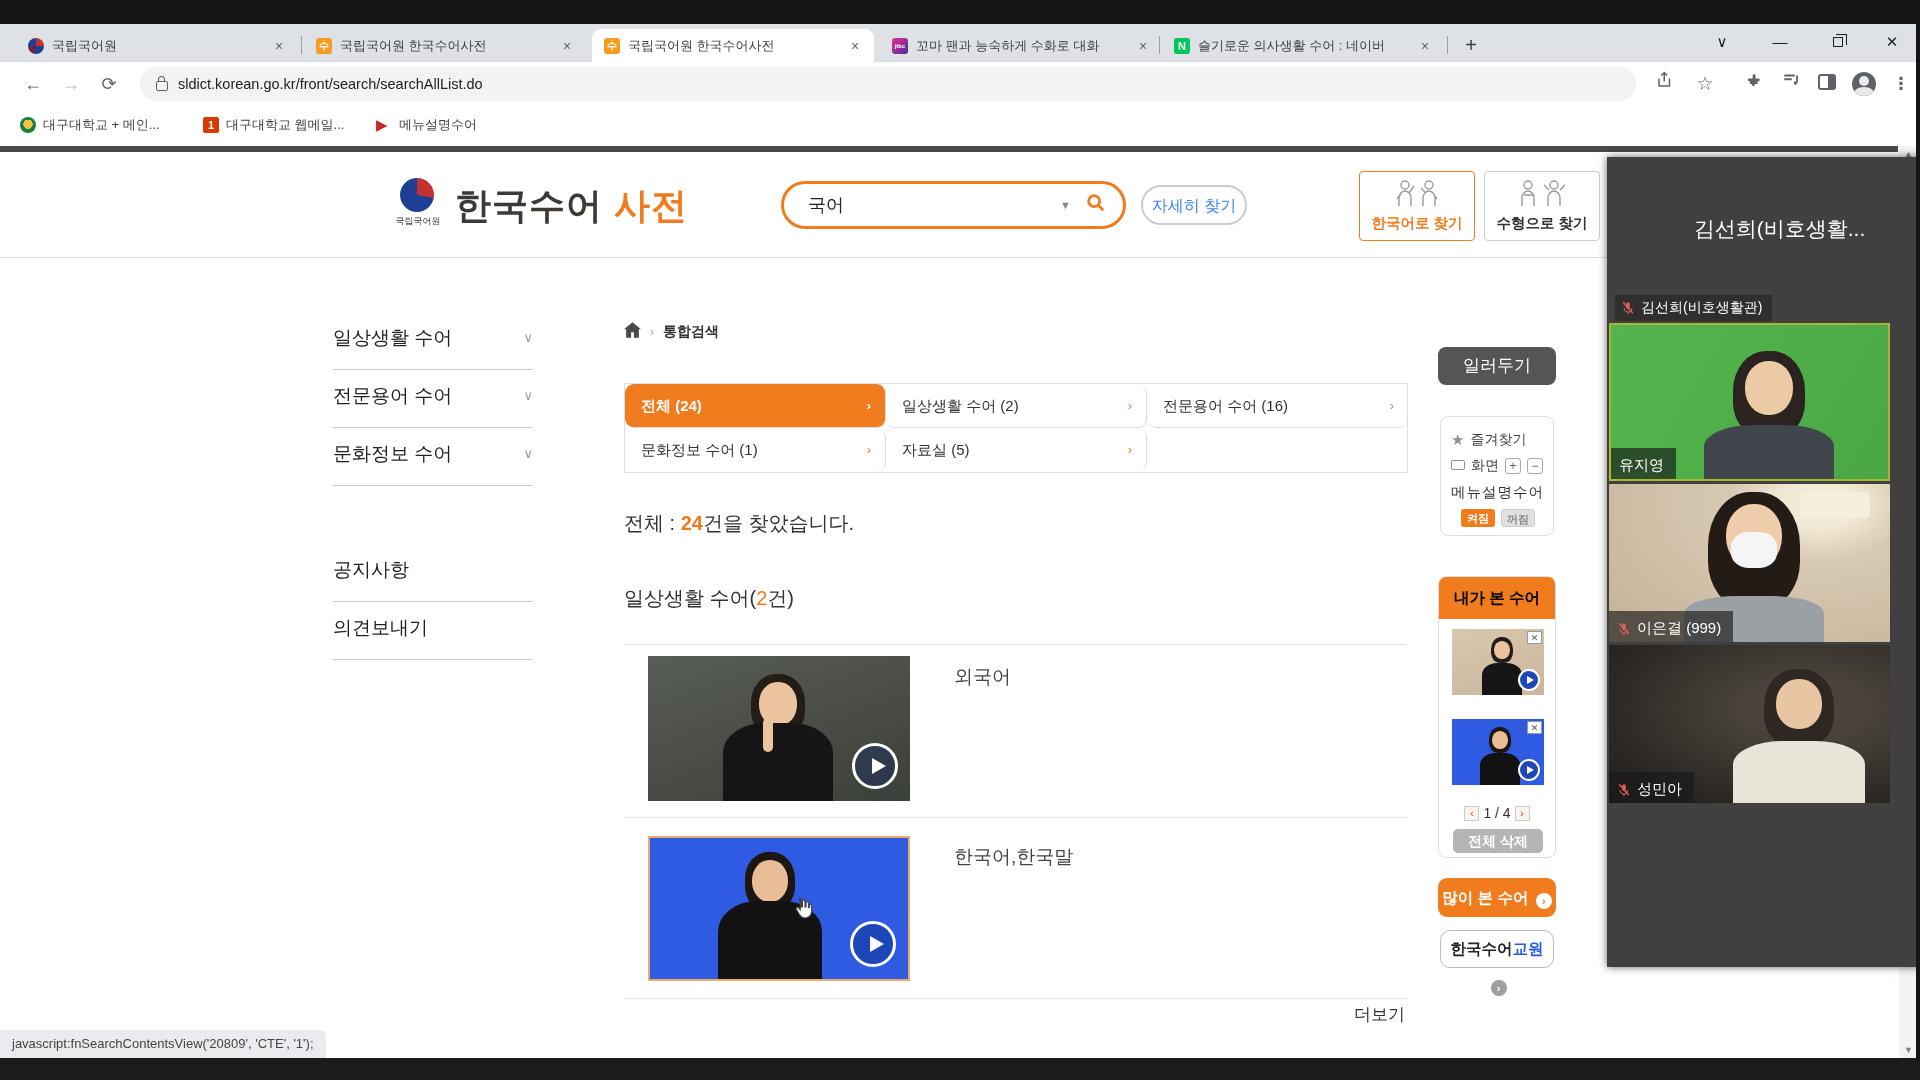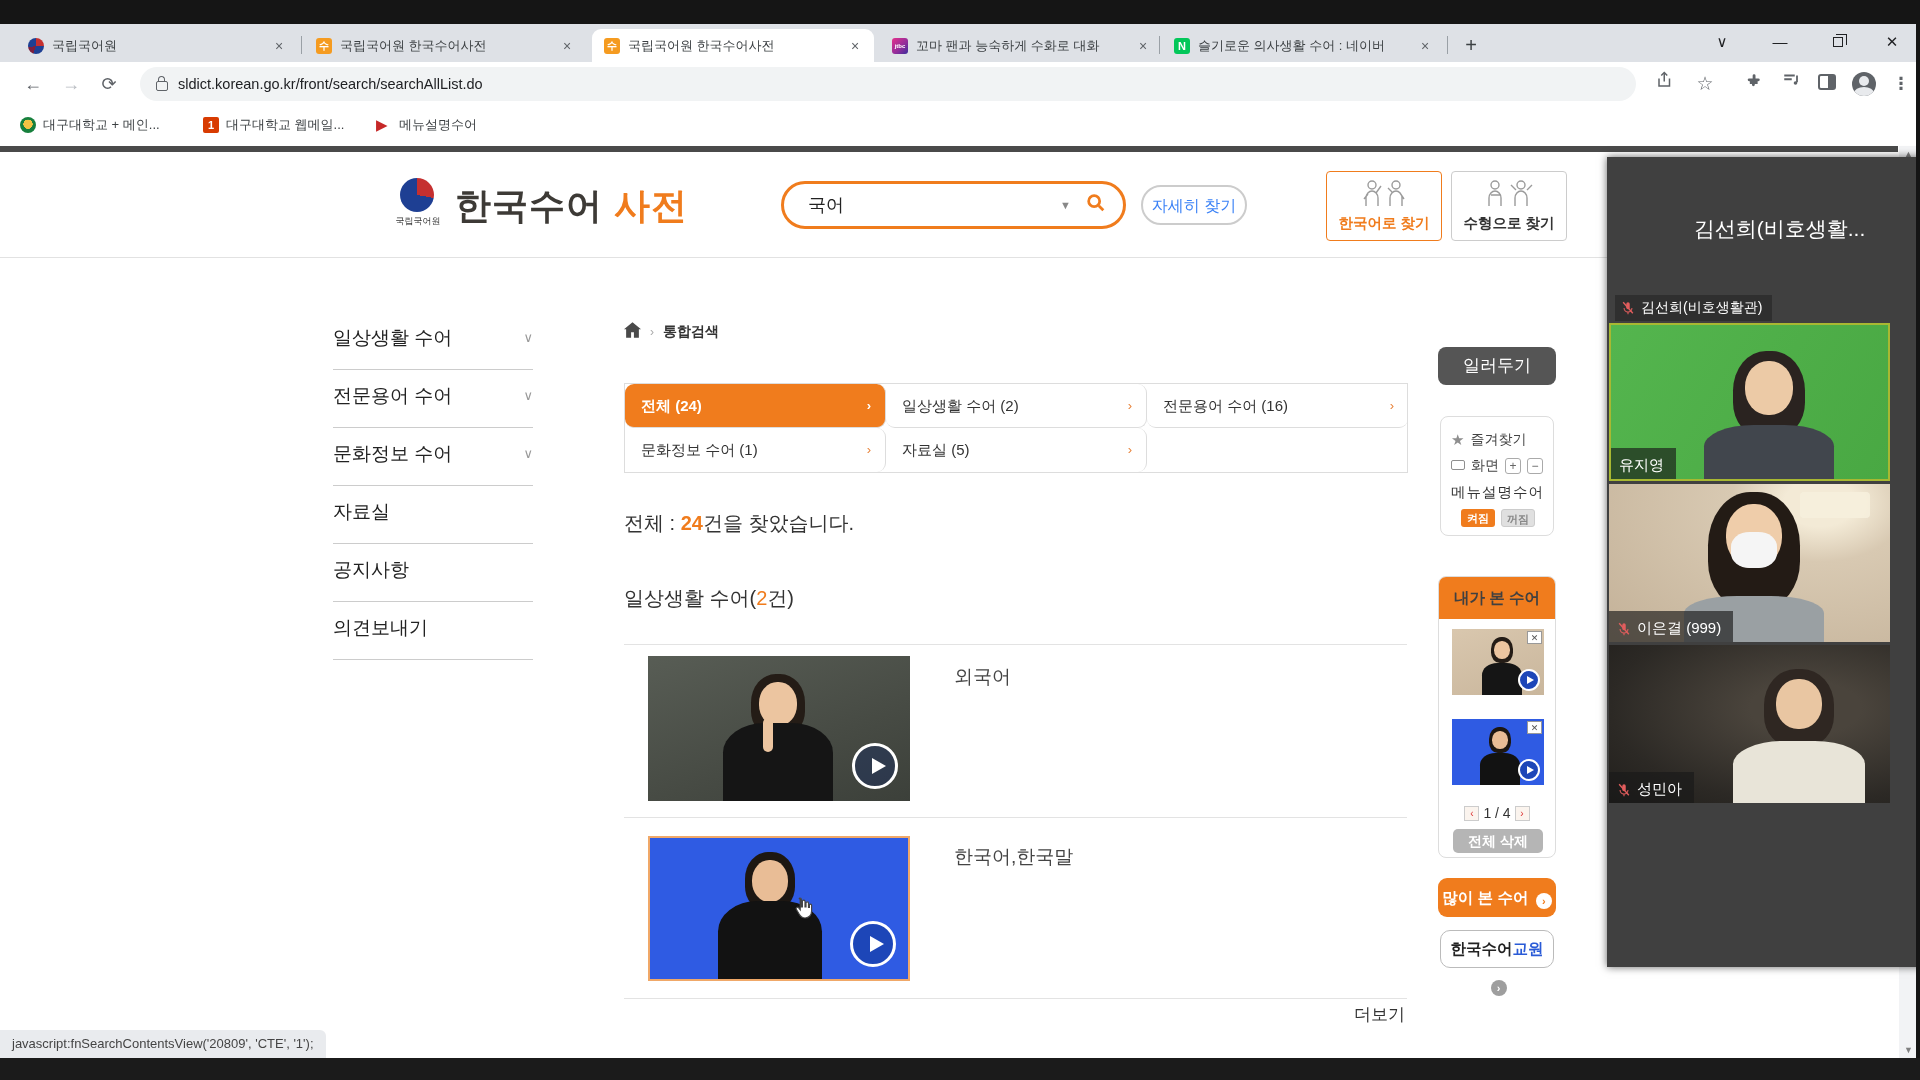--- a/index.html
+++ b/index.html
@@ -57,21 +57,21 @@
   .site-header{position:absolute;left:0;top:0;width:100%;height:106px;border-bottom:1px solid #e2e2e2;background:#fff;}
   .logo-mark{position:absolute;left:400px;top:26px;width:34px;height:34px;border-radius:50%;background:conic-gradient(#c53030 0 100deg,#1e3f93 100deg 360deg);}
   .logo-org{position:absolute;left:388px;top:63px;width:60px;text-align:center;font-size:9px;color:#333;}
   .logo-title{position:absolute;left:455px;top:30px;font-size:36px;font-weight:bold;letter-spacing:1px;}
   .logo-title .t-main{color:#3d3a36;}
   .logo-title .t-accent{color:#f07c1d;}
   .search-pill{position:absolute;left:781px;top:29px;width:345px;height:48px;border:3px solid #f07c1d;border-radius:26px;background:#fff;display:flex;align-items:center;padding:0 16px 0 22px;}
   .search-input{border:none;outline:none;flex:1;font-size:18px;color:#222;background:transparent;}
   .search-caret{color:#888;font-size:11px;margin-right:14px;}
   .detail-btn{position:absolute;left:1141px;top:33px;width:106px;height:40px;border:2px solid #ccc;border-radius:21px;background:#fff;font-size:16px;color:#3b82f6;text-align:center;line-height:37px;}
-  .find-box{position:absolute;top:19px;width:116px;height:70px;background:#fff;border:1px solid #ccc;border-radius:4px;text-align:center;padding-top:6px;}
+  .find-box{position:absolute;top:19px;width:116px;height:70px;background:#fff;border:1px solid #ccc;border-radius:4px;text-align:center;padding-top:6px;margin-left:33px;}
   .find-box.active{border:1px solid #f07c1d;}
   .find-box .fb-label{display:block;margin-top:2px;font-size:14.5px;font-weight:bold;color:#333;}
   .find-box.active .fb-label{color:#f07c1d;}
   .doodle{display:inline-block;width:56px;height:30px;}
 
   
   .menu-item{position:absolute;left:333px;width:200px;height:58px;border-bottom:1px solid #ccc;font-size:19px;font-weight:500;color:#222;line-height:52px;}
   .menu-item .chev{float:right;color:#999;font-size:13px;}
 
   
@@ -114,21 +114,21 @@
   .tools-row{height:26px;display:flex;align-items:center;gap:6px;}
   .star-ic{color:#8f8f8f;font-size:15px;}
   .mon-ic{display:inline-block;width:14px;height:10px;border:1.6px solid #8f8f8f;border-radius:2px;position:relative;top:-1px;}
   .zbtn{display:inline-block;width:16px;height:16px;border:1px solid #aaa;border-radius:3px;background:#fff;color:#666;font-size:12px;line-height:14px;text-align:center;}
   .toggle{display:inline-block;width:34px;height:18px;border-radius:3px;font-size:11px;font-weight:bold;text-align:center;line-height:18px;}
   .toggle.on{background:#f07c1d;color:#fff;}
   .toggle.off{background:#e0e0e0;color:#888;border:1px solid #ccc;}
   .tools-label{font-size:14.5px;color:#333;letter-spacing:1px;}
 
   .myviewed{position:absolute;left:1438px;top:424px;width:118px;height:282px;border:1px solid #ddd;border-radius:8px;background:#fff;}
-  .mv-head{height:42px;background:#f07c1d;border-radius:7px 7px 0 0;color:#404040;font-size:15.5px;font-weight:bold;text-align:center;line-height:42px;}
+  .mv-head{height:42px;background:#f07c1d;border-radius:7px 7px 0 0;color:#000000;font-size:15.5px;font-weight:bold;text-align:center;line-height:42px;}
   .mini-thumb{position:absolute;left:13px;width:92px;height:66px;overflow:hidden;}
   .mini-thumb.tan{background:linear-gradient(160deg,#d9c7ae 0%,#c9b69c 100%);}
   .mini-thumb.blue{background:#2f5be3;}
   .mini-x{position:absolute;right:2px;top:2px;width:15px;height:13px;background:#fff;border:1px solid #999;font-size:9px;line-height:12px;text-align:center;color:#555;}
   .mini-play{position:absolute;right:4px;bottom:4px;width:22px;height:22px;border:2px solid #fff;border-radius:50%;background:#1d46b8;}
   .mini-play::after{content:"";position:absolute;left:7px;top:5px;border-left:7px solid #fff;border-top:4px solid transparent;border-bottom:4px solid transparent;}
   .mv-pager{position:absolute;left:0;top:228px;width:100%;text-align:center;font-size:14px;color:#333;}
   .pg-btn{display:inline-block;width:15px;height:15px;border:1px solid #ccc;background:#fbf4ee;color:#d33;font-size:10px;line-height:14px;vertical-align:1px;}
   .del-btn{position:absolute;left:14px;top:252px;width:90px;height:24px;background:#b5b5b5;border-radius:5px;color:#fff;font-size:14px;font-weight:bold;text-align:center;line-height:24px;}
 
@@ -305,23 +305,20 @@
 
     <div class="menu-item" style="top:160px">
       <span>일상생활 수어</span><span class="chev">∨</span>
     </div>
     <div class="menu-item" style="top:218px">
       <span>전문용어 수어</span><span class="chev">∨</span>
     </div>
     <div class="menu-item" style="top:276px">
       <span>문화정보 수어</span><span class="chev">∨</span>
     </div>
-    <div class="menu-item" style="top:334px">
-      <span>자료실</span>
-    </div>
     <div class="menu-item" style="top:392px">
       <span>공지사항</span>
     </div>
     <div class="menu-item" style="top:450px">
       <span>의견보내기</span>
     </div>
 
     <div class="crumb">
       <span>
         <svg width="17" height="16" viewBox="0 0 24 22" fill="#4a4a4a">

